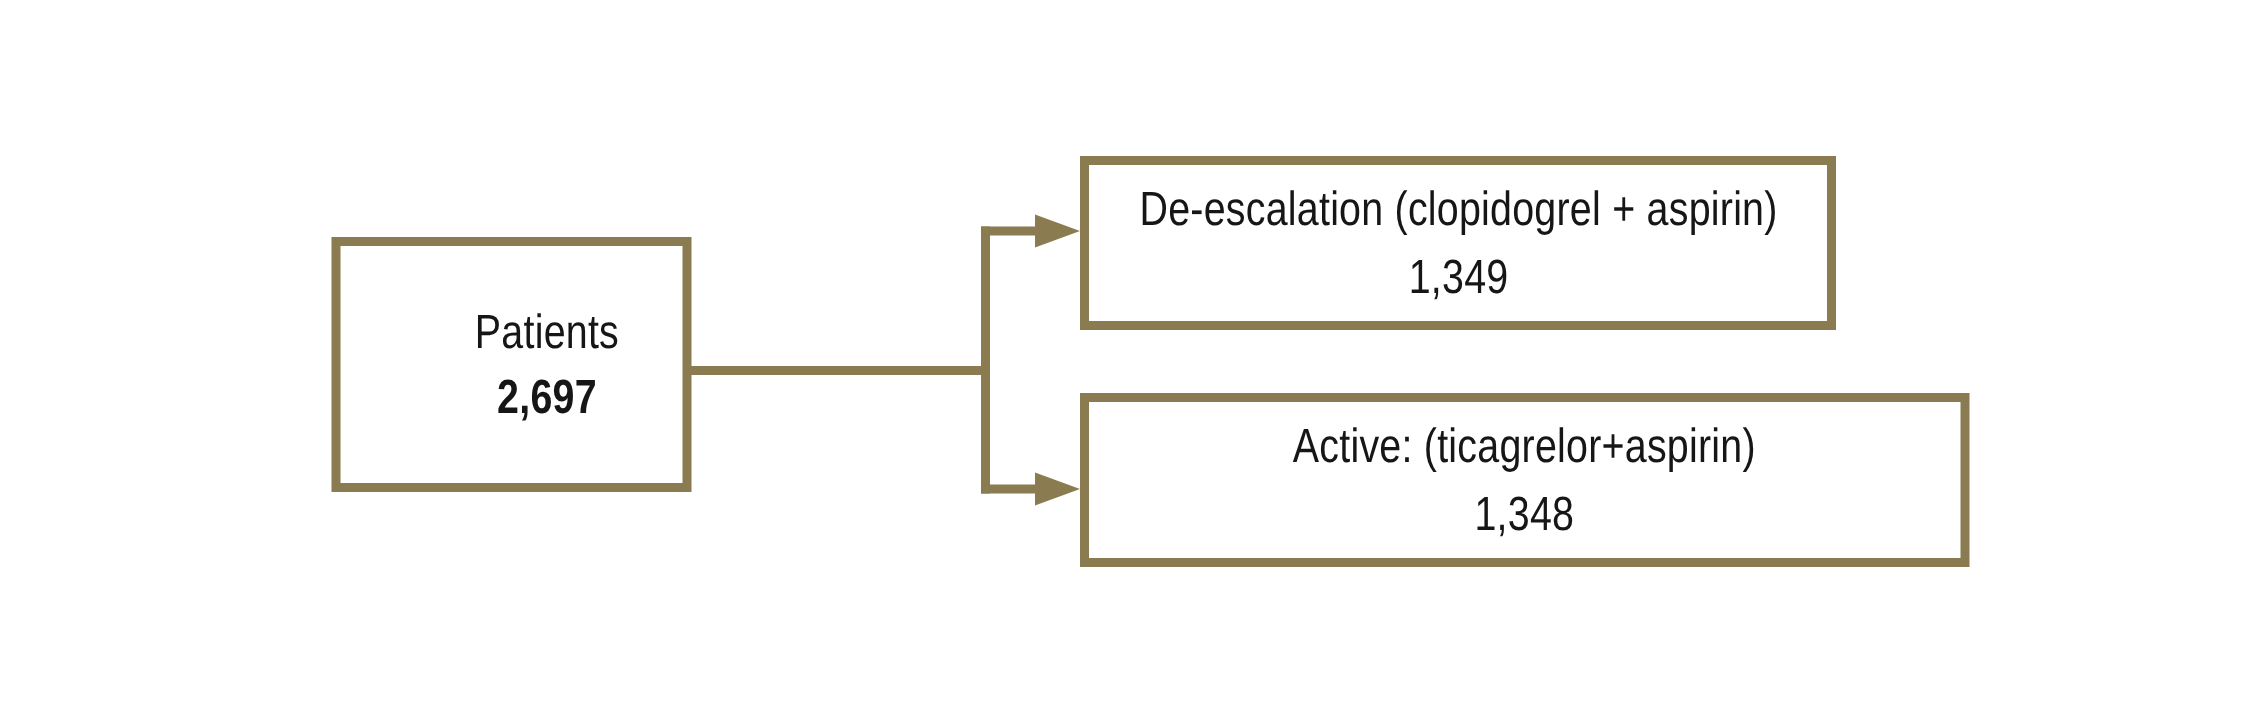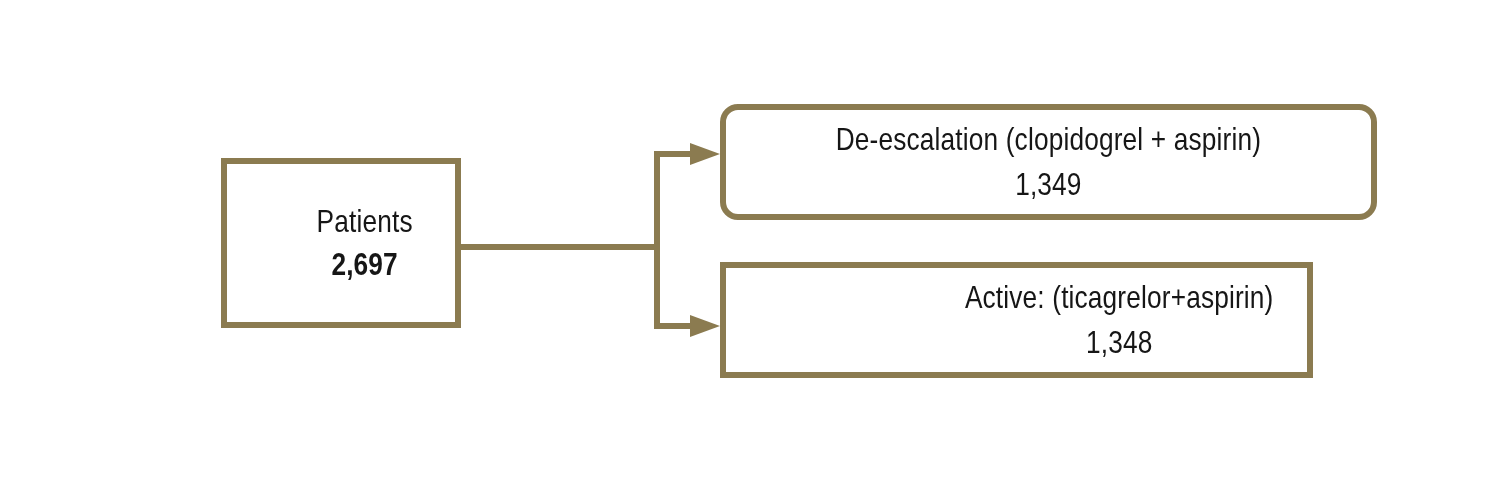--- a/index.html
+++ b/index.html
@@ -23,22 +23,22 @@
   .box {
     position: absolute;
     border: 6px solid var(--line-color);
     background: var(--bg-color);
     display: flex;
     align-items: center;
     justify-content: center;
     text-align: center;
   }
   .root-box   { left: 221px; top: 158px; width: 240px; height: 170px; padding-left: 48px; }
-  .branch-box-top    { left: 720px; top: 104px; width: 657px; height: 116px; border-radius: 18px; }
-  .branch-box-bottom { left: 720px; top: 262px; width: 593px; height: 116px; justify-content: flex-end; }
+  .branch-box-top    { left: 720px; top: 104px; width: 504px; height: 116px; }
+  .branch-box-bottom { left: 720px; top: 262px; width: 593px; height: 116px; }
   .box-text {
     transform: scaleX(0.82);  
     transform-origin: center center;
     white-space: nowrap;
     font-size: 32px;
     line-height: 1.4;
     letter-spacing: 0.2px;
   }
   .root-box .box-text { line-height: 1.35; }
   .value-bold { font-weight: 700; }

